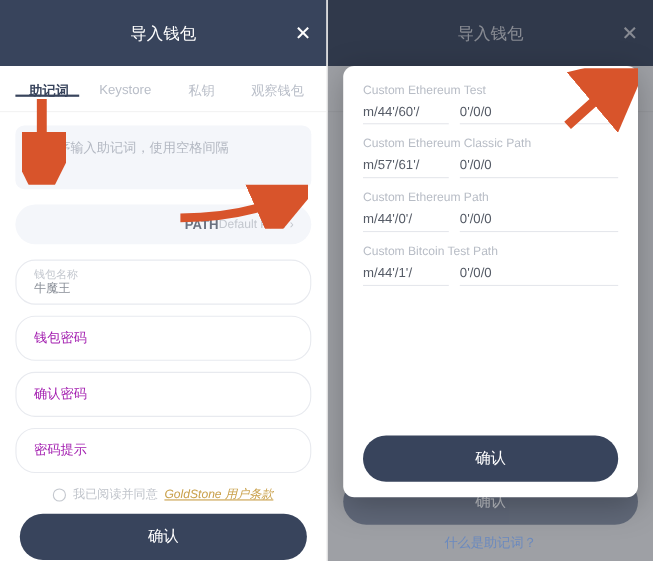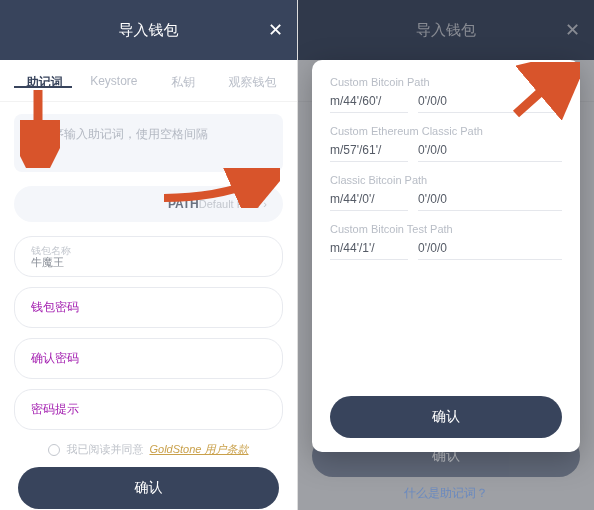--- a/index.html
+++ b/index.html
@@ -291,35 +291,35 @@
     <div class="confirm-bg">
       <span>确认</span>
     </div>
     <div class="help-bg">
       <span>什么是助记词？</span>
     </div>
   </div>
 
   <div class="modal">
     <div class="path-group">
-      <div class="path-title">Custom Bitcoin Path</div>
+      <div class="path-title">Custom Ethereum Test</div>
       <div class="path-inputs">
         <div class="path-seg left">m/44'/60'/</div>
         <div class="path-seg right">0'/0/0</div>
       </div>
     </div>
     <div class="path-group">
       <div class="path-title">Custom Ethereum Classic Path</div>
       <div class="path-inputs">
         <div class="path-seg left">m/57'/61'/</div>
         <div class="path-seg right">0'/0/0</div>
       </div>
     </div>
     <div class="path-group">
-      <div class="path-title">Classic Bitcoin Path</div>
+      <div class="path-title">Custom Ethereum Path</div>
       <div class="path-inputs">
         <div class="path-seg left">m/44'/0'/</div>
         <div class="path-seg right">0'/0/0</div>
       </div>
     </div>
     <div class="path-group">
       <div class="path-title">Custom Bitcoin Test Path</div>
       <div class="path-inputs">
         <div class="path-seg left">m/44'/1'/</div>
         <div class="path-seg right">0'/0/0</div>

